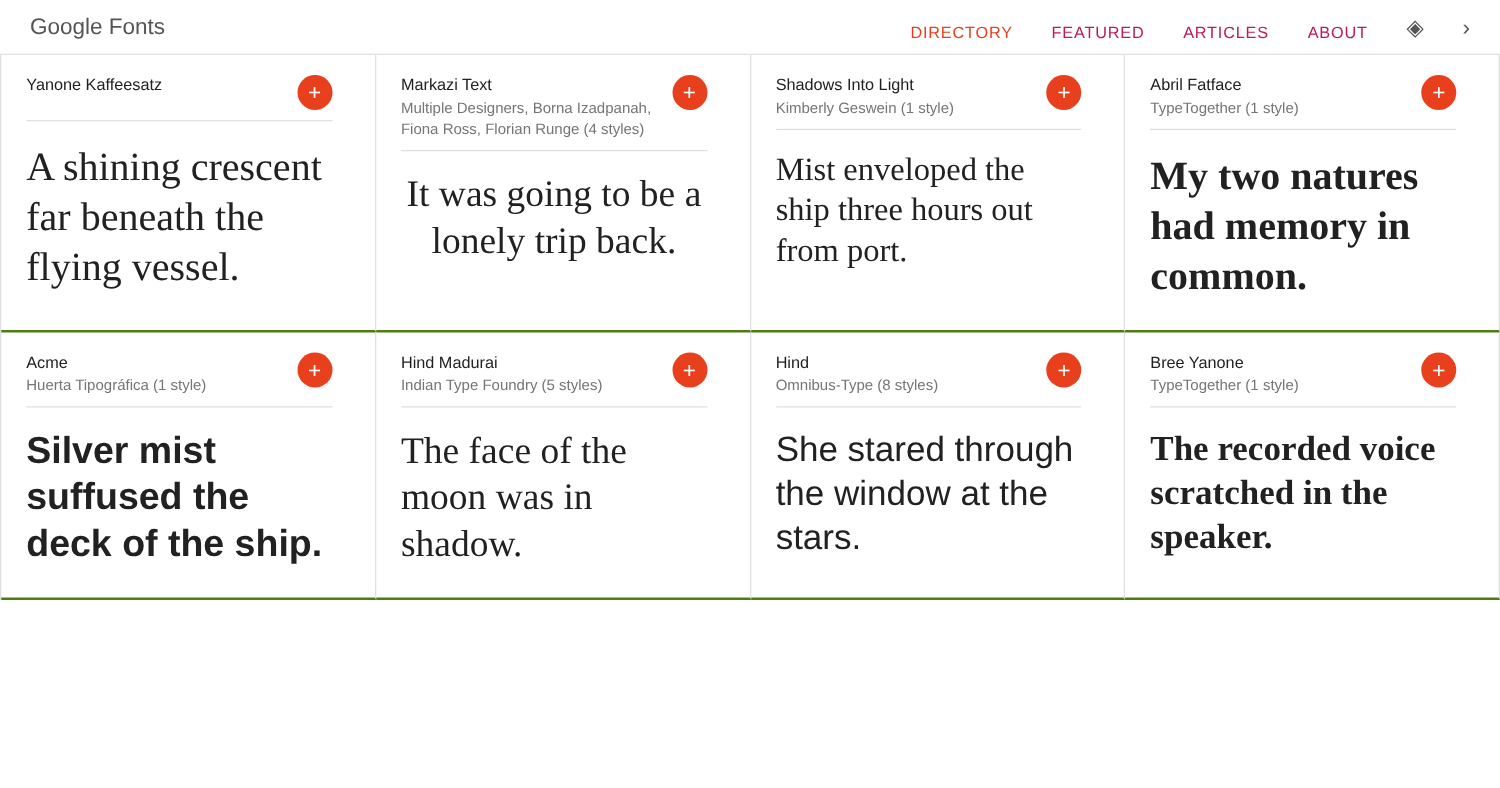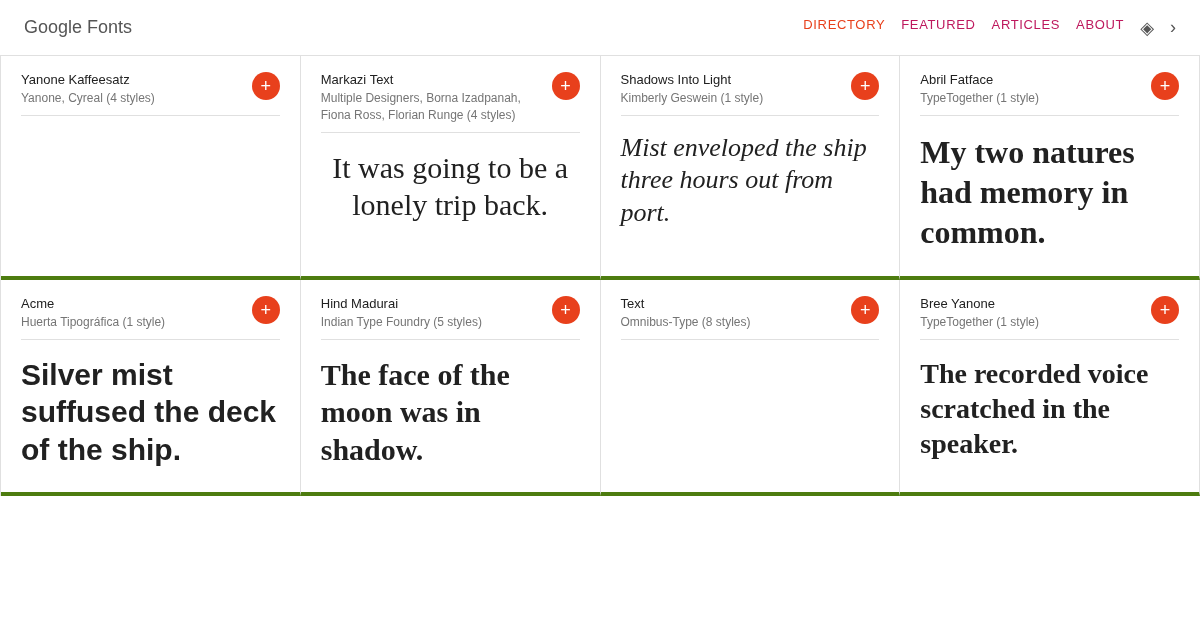--- a/index.html
+++ b/index.html
@@ -4,34 +4,34 @@
   <style>
     * { box-sizing: border-box; margin: 0; padding: 0; }
     body { font-family: 'Arial', sans-serif; background: #fff; color: #333; font-size: 14px; }
 
     
     .header {
       display: flex;
       align-items: center;
       justify-content: space-between;
       padding: 0 24px;
-      height: 56px;
+      height: 44px;
       border-bottom: 1px solid #e0e0e0;
     }
     .logo {
       display: flex;
       align-items: center;
       gap: 6px;
       font-size: 18px;
       color: #555;
     }
     .nav {
       display: flex;
-      align-items: flex-start;
-      gap: 16px;
+      align-items: flex-end;
+      gap: 31px;
     }
     .nav-item {
       font-size: 13px;
       letter-spacing: 0.05em;
       color: #be185d;
       cursor: pointer;
       text-transform: uppercase;
       font-weight: 500;
     }
     .nav-item.active {
@@ -49,22 +49,22 @@
     }
 
     
     .grid {
       display: grid;
       grid-template-columns: repeat(4, 1fr);
       border-left: 1px solid #e0e0e0;
     }
     .font-card {
       border-right: 1px solid #e0e0e0;
-      border-bottom: 4px solid #4d7c0f;
-      padding: 16px 20px 24px 20px;
+      border-bottom: 2px solid #4d7c0f;
+      padding: 16px 34px 24px 20px;
       position: relative;
     }
     .card-header {
       display: flex;
       justify-content: space-between;
       align-items: flex-start;
       padding-bottom: 8px;
       border-bottom: 1px solid #e0e0e0;
       margin-bottom: 16px;
     }
@@ -101,24 +101,24 @@
     }
     .font-preview {
       font-size: 28px;
       line-height: 1.25;
       color: #212121;
     }
 
     
     .preview-yanone { font-family: Georgia, serif; font-weight: 300; font-size: 32px; }
     .preview-markazi { font-family: Georgia, serif; font-size: 30px; font-weight: 400; text-align: center; }
-    .preview-shadows { font-family: cursive; font-size: 26px; font-style: italic; }
+    .preview-shadows { font-family: cursive; font-size: 26px; }
     .preview-abril { font-family: Georgia, 'Times New Roman', serif; font-weight: 900; font-size: 32px; }
     .preview-acme { font-family: Arial, sans-serif; font-weight: 900; font-size: 30px; }
-    .preview-hind { font-family: Georgia, serif; font-size: 30px; font-weight: 700; }
+    .preview-hind { font-family: Georgia, serif; font-size: 30px; font-weight: 400; }
     .preview-asap { font-family: Arial, Helvetica, sans-serif; font-size: 28px; font-weight: 400; }
     .preview-bree { font-family: Georgia, serif; font-weight: 700; font-size: 28px; }
   </style>
 </head>
 <body>
 
 <header class="header">
   <div class="logo">
     <span>Google Fonts</span>
   </div>
@@ -131,24 +131,24 @@
     <span class="nav-chevron">›</span>
   </nav>
 </header>
 
 <main class="grid">
 
   <div class="font-card">
     <div class="card-header">
       <div class="card-meta">
         <div class="font-name">Yanone Kaffeesatz</div>
-        <div class="font-author">Yanone, Cyreal (4 styles)</div>
-      </div>
-      <button class="add-btn">+</button>
-    </div>
+      </div>
+      <button class="add-btn">+</button>
+    </div>
+    <div class="font-preview preview-yanone">A shining crescent far beneath the flying vessel.</div>
   </div>
 
   <div class="font-card">
     <div class="card-header">
       <div class="card-meta">
         <div class="font-name">Markazi Text</div>
         <div class="font-author">Multiple Designers, Borna Izadpanah, Fiona Ross, Florian Runge (4 styles)</div>
       </div>
       <button class="add-btn">+</button>
     </div>
@@ -195,25 +195,26 @@
         <div class="font-author">Indian Type Foundry (5 styles)</div>
       </div>
       <button class="add-btn">+</button>
     </div>
     <div class="font-preview preview-hind">The face of the moon was in shadow.</div>
   </div>
 
   <div class="font-card">
     <div class="card-header">
       <div class="card-meta">
-        <div class="font-name">Text</div>
+        <div class="font-name">Hind</div>
         <div class="font-author">Omnibus-Type (8 styles)</div>
       </div>
       <button class="add-btn">+</button>
     </div>
+    <div class="font-preview preview-asap">She stared through the window at the stars.</div>
   </div>
 
   <div class="font-card">
     <div class="card-header">
       <div class="card-meta">
         <div class="font-name">Bree Yanone</div>
         <div class="font-author">TypeTogether (1 style)</div>
       </div>
       <button class="add-btn">+</button>
     </div>

